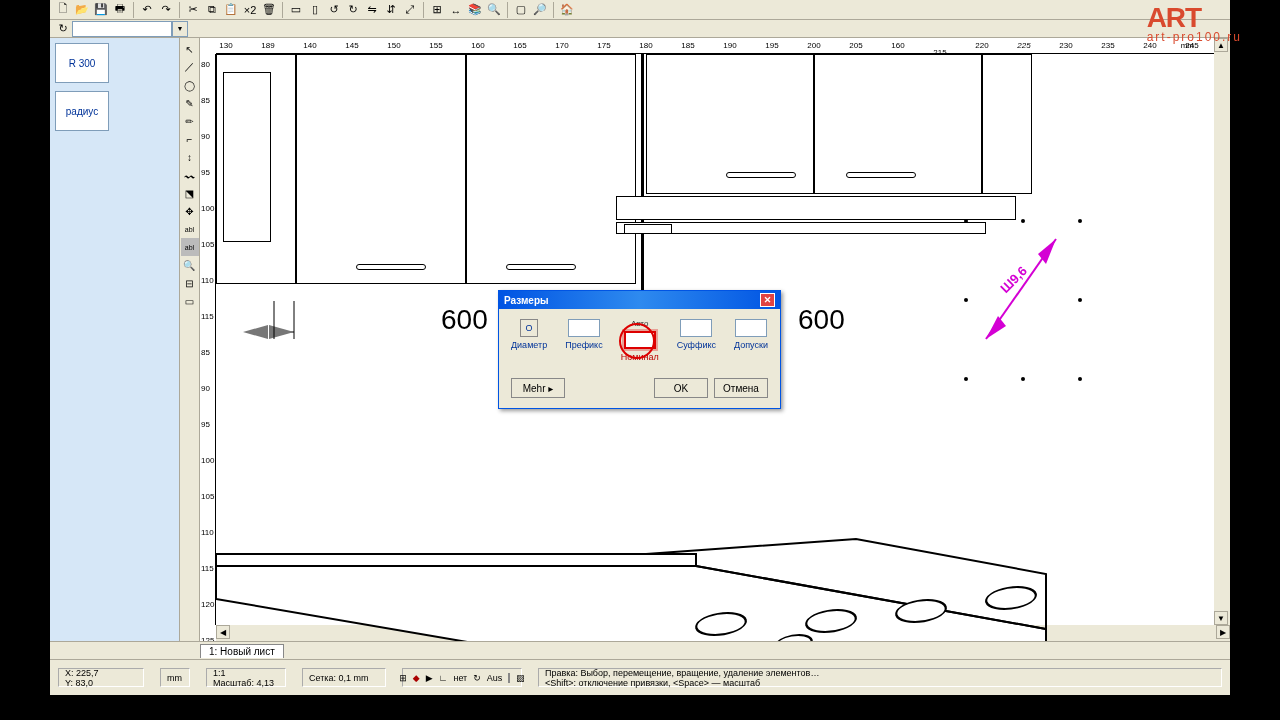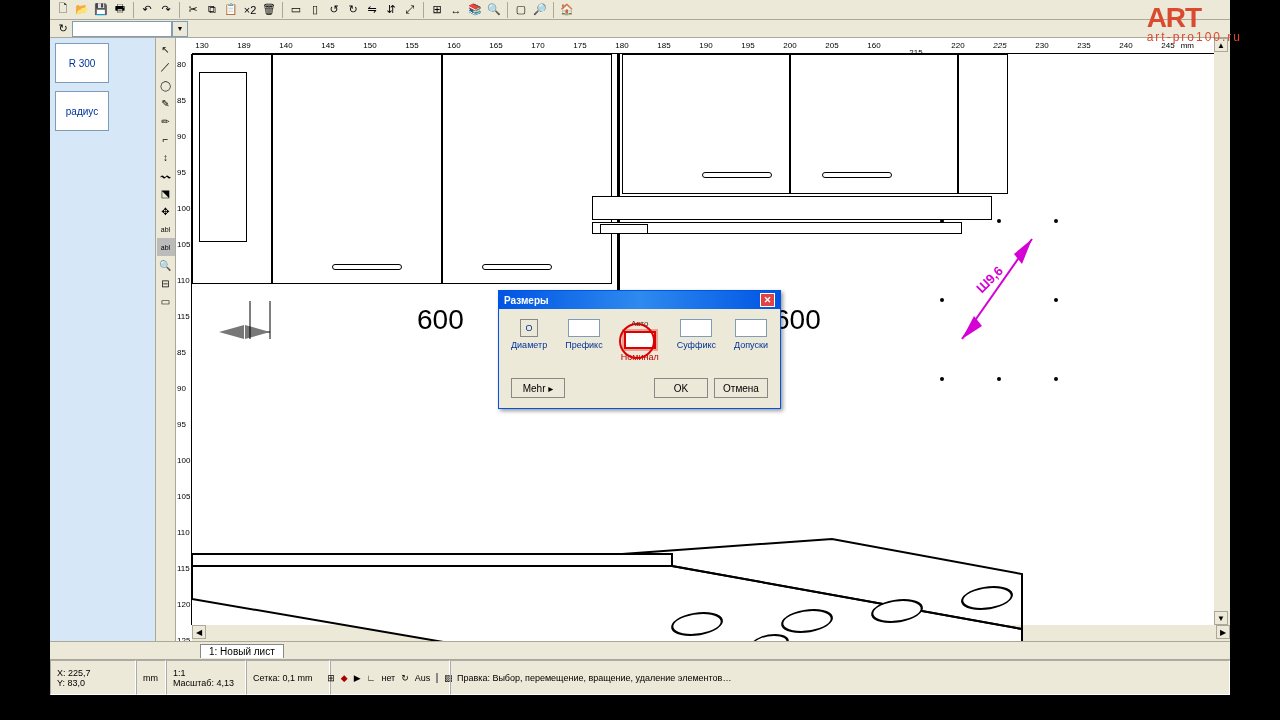--- a/index.html
+++ b/index.html
@@ -6,42 +6,42 @@
   body { font-family:Tahoma,Arial,sans-serif; font-size:11px; background:#000; width:1280px; height:720px; overflow:hidden; position:relative; }
   .app { position:absolute; top:0; left:50px; width:1180px; height:695px; background:#ece9d8; display:flex; flex-direction:column; }
   .toolbar { height:20px; background:#ece9d8; border-bottom:1px solid #aca899; display:flex; align-items:center; gap:1px; padding:0 4px; }
   .tbtn { width:18px; height:18px; display:inline-flex; align-items:center; justify-content:center; font-size:11px; cursor:pointer; }
   .sep { width:1px; height:16px; background:#aca899; margin:0 3px; }
   .sidebar-top { height:18px; background:#ece9d8; border-bottom:1px solid #aca899; display:flex; align-items:center; padding-left:4px; }
   .combo { display:flex; align-items:center; }
   .combo input { height:16px; width:100px; border:1px solid #7f9db9; font-size:11px; padding:0 3px; background:#fff; }
   .combo .drop { width:16px; height:16px; border:1px solid #7f9db9; background:#ece9d8; display:flex; align-items:center; justify-content:center; font-size:7px; }
   .mainrow { flex:1; display:flex; overflow:hidden; }
-  .panel-left { width:106px; background:#d6e7f7; border-right:1px solid #aca899; display:flex; flex-direction:column; }
+  .panel-left { width:130px; background:#d6e7f7; border-right:1px solid #aca899; display:flex; flex-direction:column; }
   .pcell { background:#fff; margin:3px; height:40px; display:flex; align-items:center; justify-content:center; border:1px solid #7f9db9; font-size:10px; color:#003399; }
   .vtoolbar { width:20px; background:#ece9d8; border-right:1px solid #aca899; display:flex; flex-direction:column; align-items:center; padding-top:2px; gap:0; }
   .vbtn { width:18px; height:18px; display:flex; align-items:center; justify-content:center; font-size:10px; cursor:pointer; }
   .canvas-wrap { flex:1; position:relative; background:#fff; overflow:hidden; }
   .hruler { position:absolute; top:0; left:16px; right:16px; height:16px; background:#fff; border-bottom:1px solid #000; font-size:8px; }
   .hruler .lbl { position:absolute; top:3px; font-size:8px; transform:translateX(-50%); }
   .vruler { position:absolute; top:16px; left:0; width:16px; bottom:16px; background:#fff; border-right:1px solid #000; }
   .vruler .lbl { position:absolute; left:1px; font-size:8px; transform:translateY(-50%); }
   .stage { position:absolute; top:16px; left:16px; right:16px; bottom:16px; background:#fff; }
   .cab { position:absolute; border:1.5px solid #000; background:#fff; }
   .handle { position:absolute; width:70px; height:6px; border:1.5px solid #000; border-radius:3px; background:#fff; }
   .dimtxt { position:absolute; font-size:28px; font-weight:normal; color:#000; font-family:Arial; }
   .diag { position:absolute; color:#d400d4; font-size:13px; font-weight:bold; transform:rotate(-45deg); }
   .dot { position:absolute; width:4px; height:4px; background:#000; border-radius:50%; }
   .hscroll { position:absolute; bottom:0; left:16px; right:0; height:16px; background:#ece9d8; }
   .vscroll { position:absolute; top:0; right:0; width:16px; bottom:16px; background:#ece9d8; }
   .sbtn { position:absolute; width:14px; height:14px; background:#ece9d8; border:1px solid #aca899; font-size:8px; display:flex; align-items:center; justify-content:center; }
   .tabbar { height:18px; background:#ece9d8; border-top:1px solid #aca899; display:flex; align-items:center; padding-left:150px; font-size:10px; }
   .tab { background:#fff; border:1px solid #888; border-bottom:none; padding:1px 8px; border-radius:0 0 0 0; }
   .status { height:36px; background:#ece9d8; border-top:1px solid #aca899; display:flex; }
-  .sbox { border:1px inset #fff; padding:2px 6px; font-size:9px; margin:0; display:flex; flex-direction:column; justify-content:center; }
+  .sbox { border:1px inset #fff; padding:2px 6px; font-size:9px; margin:8px; display:flex; flex-direction:column; justify-content:center; }
   .dialog { position:absolute; top:290px; left:498px; width:283px; background:#ece9d8; border:1px solid #0054e3; box-shadow:2px 2px 4px rgba(0,0,0,.4); z-index:100; }
   .dlgtitle { height:18px; background:linear-gradient(to right,#0054e3,#2e8aef,#0054e3); color:#fff; font-size:10px; font-weight:bold; padding:2px 5px; display:flex; justify-content:space-between; align-items:center; }
   .dlgclose { width:15px; height:14px; background:#e04343; color:#fff; border:1px solid #fff; display:flex; align-items:center; justify-content:center; font-size:9px; font-weight:bold; cursor:pointer; }
   .dlgbody { padding:10px 12px; display:flex; gap:10px; justify-content:space-between; }
   .dlgcol { display:flex; flex-direction:column; align-items:center; gap:3px; font-size:9px; color:#003399; }
   .dlginput { width:32px; height:18px; border:1px solid #7f9db9; background:#fff; text-align:center; font-size:10px; }
   .dlginput.hl { border:2px solid #d00; box-shadow:0 0 0 2px rgba(220,0,0,.3); }
   .redcircle { position:absolute; width:36px; height:36px; border:2px solid #d00; border-radius:50%; pointer-events:none; }
   .dlgbtns { padding:6px 12px 10px; display:flex; justify-content:space-between; align-items:center; }
   .dbtn { width:54px; height:20px; border:1px solid #888; background:#ece9d8; font-size:10px; cursor:pointer; }
@@ -262,20 +262,21 @@
         <span>▶</span>
       <span>∟</span>
         <span>нет</span>
       <span>↻</span>
         <span>Aus</span>
       <span style="width:26px;height:10px;border:1px solid #888;display:inline-block;"></span>
       <span>▨</span>
     </div>
     <div class="sbox" style="flex:1;">
       <span>Правка: Выбор, перемещение, вращение, удаление элементов…</span>
+        <span>&lt;Shift&gt;: отключение привязки, &lt;Space&gt; — масштаб</span>
     </div>
   </div>
 </div>
 
 <div class="dialog">
   <div class="dlgtitle">
     <span>Размеры</span>
     <span class="dlgclose">✕</span>
   </div>
   <div class="dlgbody">

